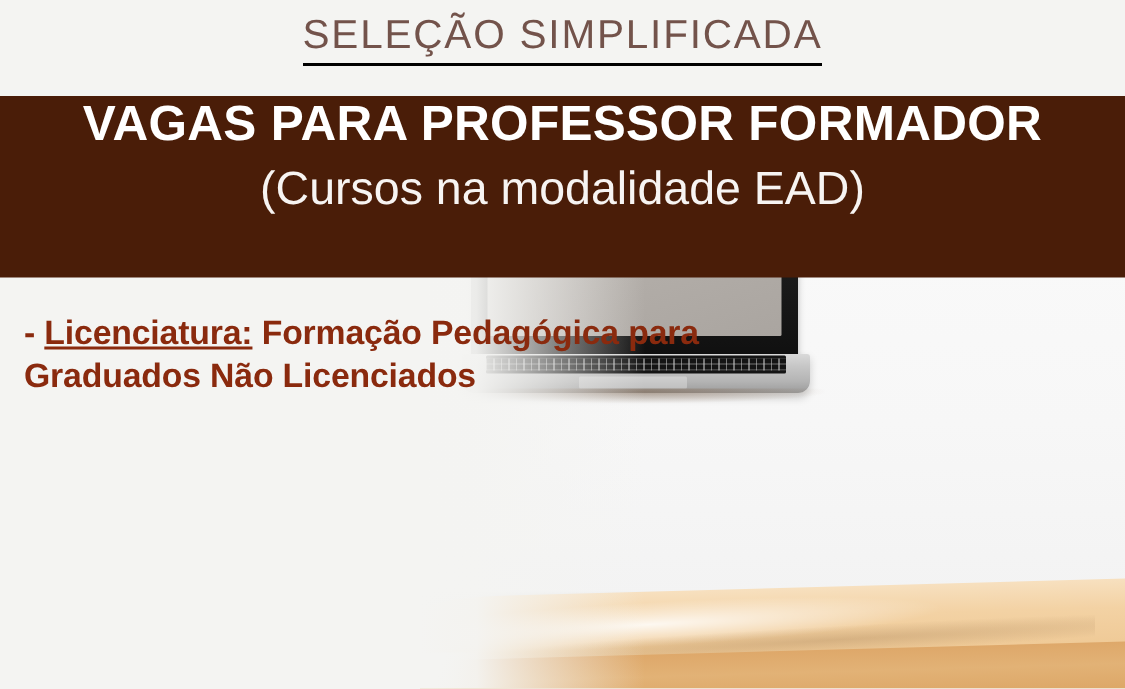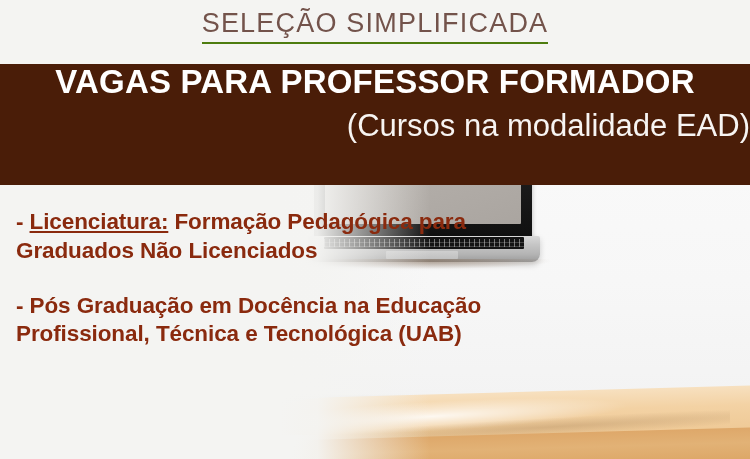--- a/index.html
+++ b/index.html
@@ -185,21 +185,21 @@
     text-align: center;
     z-index: 20;
   }
   .top-heading .kicker {
     display: inline-block;
     font-family: "Liberation Sans", sans-serif;
     font-size: 27px;
     font-weight: 400;
     letter-spacing: 1.2px;
     color: #73534b;
-    border-bottom: 2px solid #4d7c0f;
+    border-bottom: 2px solid #000000;
     padding-bottom: 3px;
     line-height: 1.15;
   }
 
   
   .banner {
     position: absolute;
     left: 0; top: 64px;
     width: 750px;
     height: 121px;
@@ -217,21 +217,20 @@
     line-height: 1.12;
     white-space: nowrap;
   }
   .banner-sub {
     font-family: "Liberation Sans", sans-serif;
     font-size: 31px;
     font-weight: 400;
     color: #f7f4f2;
     line-height: 1.2;
     margin-top: 6px;
-    text-align: right;
   }
 
   
   .bullets {
     position: absolute;
     left: 16px;
     top: 208px;
     width: 520px;
     z-index: 20;
   }
@@ -292,18 +291,15 @@
 
   <div class="banner">
     <div class="banner-title">VAGAS PARA PROFESSOR FORMADOR</div>
     <div class="banner-sub">(Cursos na modalidade EAD)</div>
   </div>
 
   <div class="bullets">
     <div class="bullet">
       <span>- </span><span class="u">Licenciatura:</span><span> Formação Pedagógica para Graduados Não Licenciados</span>
     </div>
-    <div class="bullet">
-      <span>- </span><span class="u"></span><span>Pós Graduação em Docência na Educação Profissional, Técnica e Tecnológica (UAB)</span>
-    </div>
   </div>
 
 </div>
 
 </body></html>

